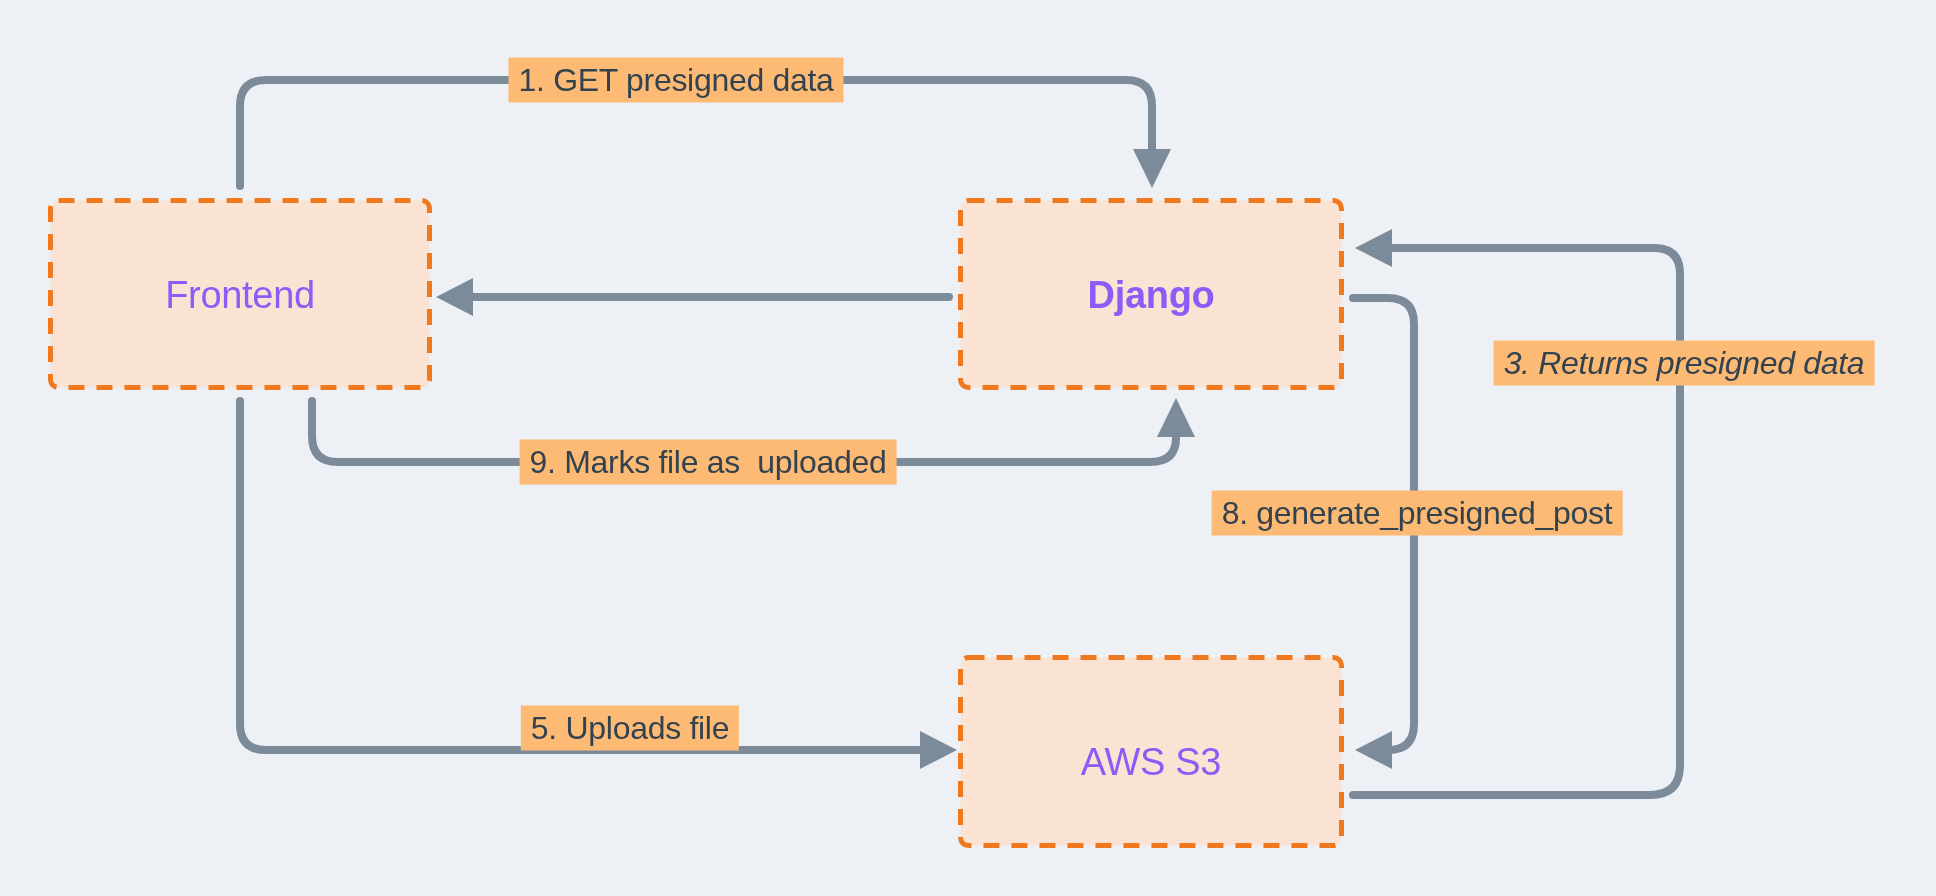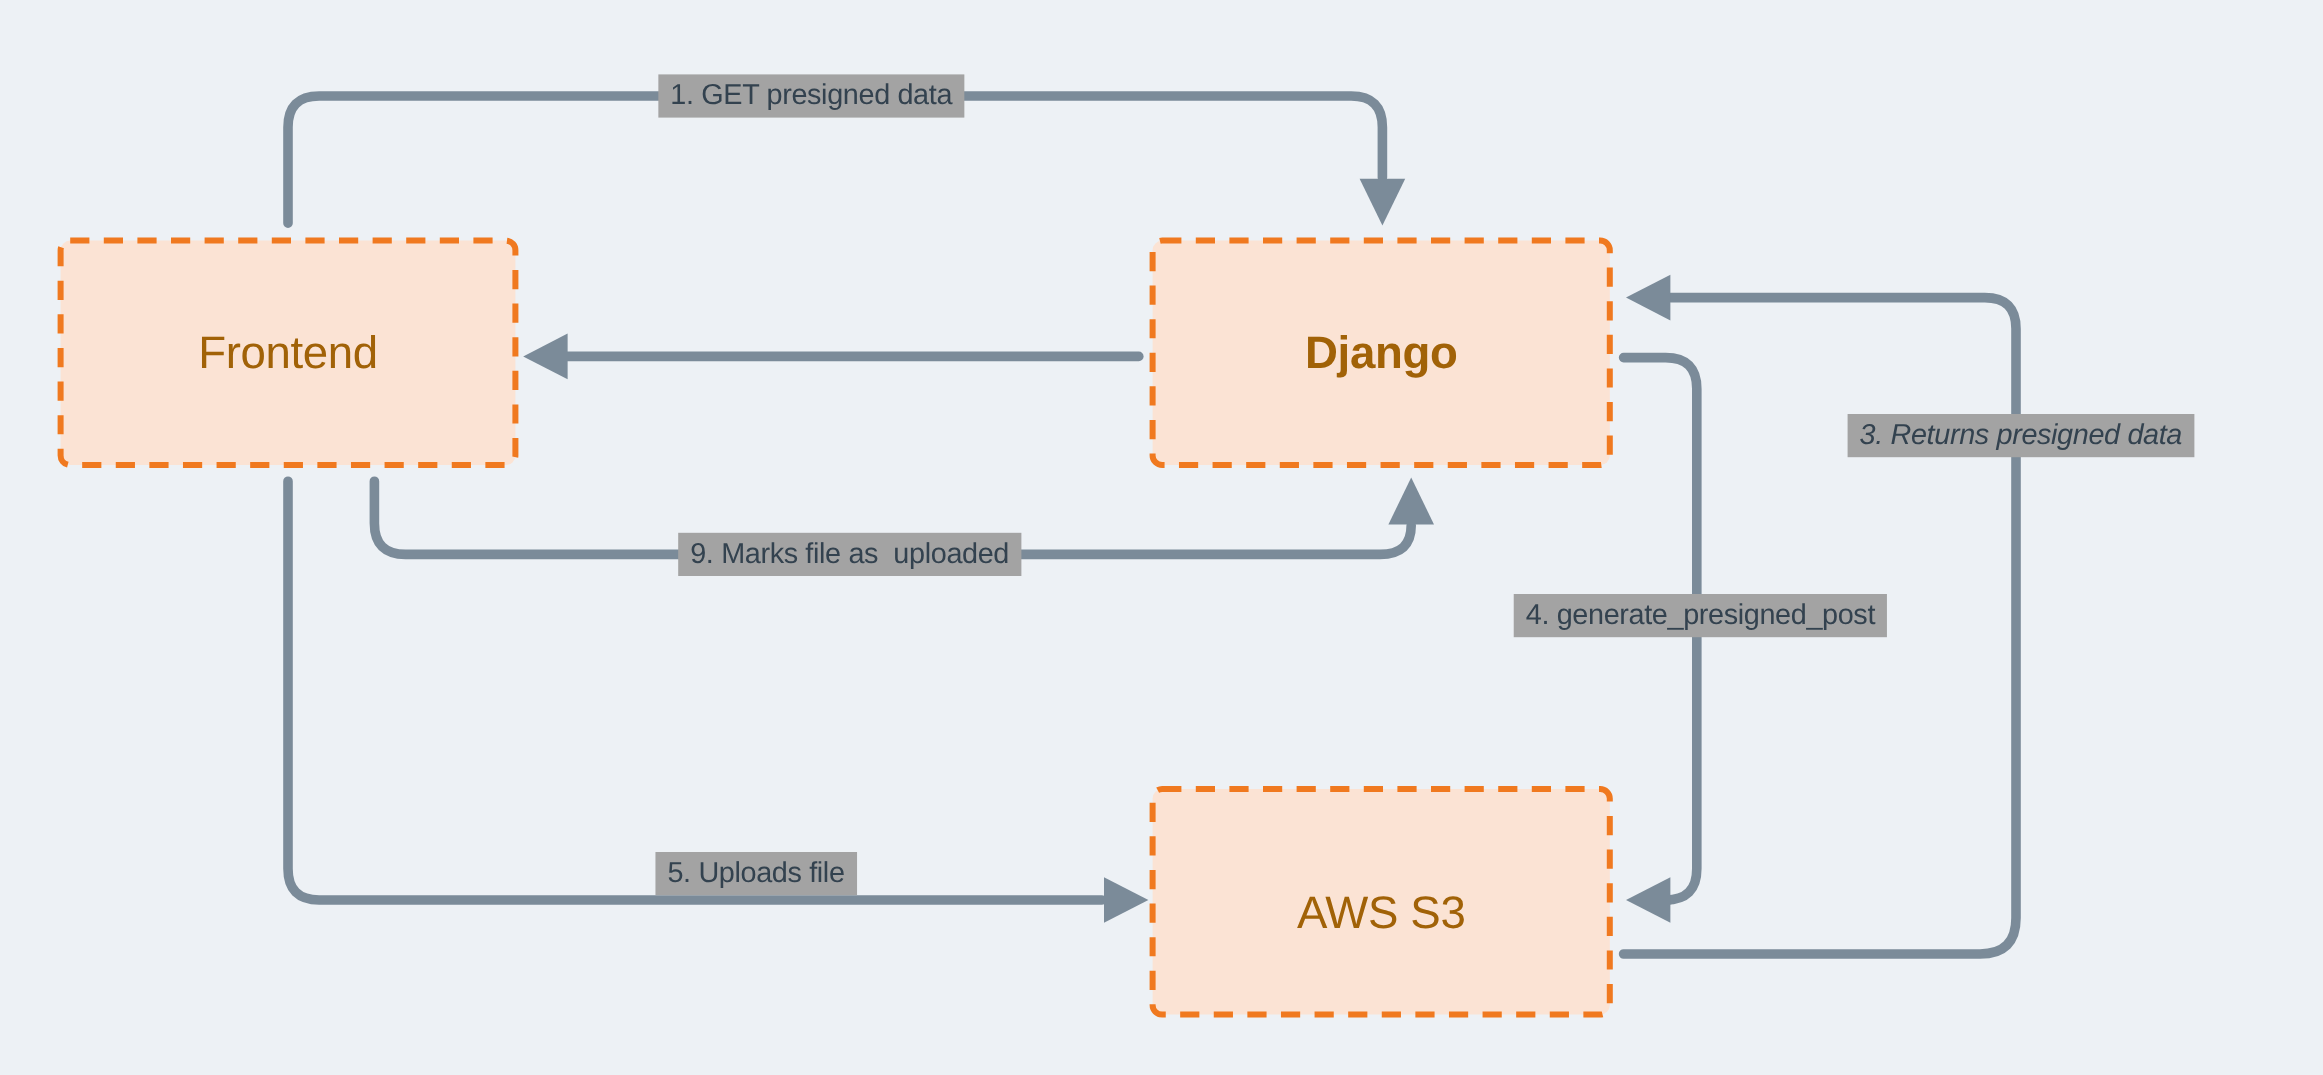--- a/index.html
+++ b/index.html
@@ -33,33 +33,33 @@
   }
   .node-box {
     fill: #fbe3d4;
     stroke: #f0791f;
     stroke-width: 5;
     stroke-dasharray: 16 12;
   }
   .node-label {
     position: absolute;
     transform: translate(-50%, -50%);
-    color: #a16207;
+    color: #8b5cf6;
     font-size: 38px;
     letter-spacing: -0.3px;
     white-space: pre;
   }
   .edge-label {
     position: absolute;
     transform: translate(-50%, -50%);
     color: #33424f;
-    font-size: 24px;
+    font-size: 32px;
     letter-spacing: -0.3px;
     white-space: pre;
-    background: #a3a3a3;
+    background: #fdba74;
     padding: 4px 10px;
   }
 </style>
 </head>
 <body>
 
 <div class="canvas">
 
   <svg width="1936" height="896" viewBox="0 0 1936 896">
 
@@ -84,18 +84,18 @@
     <rect class="node-box" x="50.5" y="200.5" width="379" height="187" rx="8"></rect>
     <rect class="node-box" x="960.5" y="200.5" width="381" height="187" rx="8"></rect>
     <rect class="node-box" x="960.5" y="657.5" width="381" height="188" rx="8"></rect>
   </svg>
 
   <div class="node-label" style="left:240px; top:295px;">Frontend</div>
   <div class="node-label" style="left:1151px; top:295px;font-weight:bold;">Django</div>
   <div class="node-label" style="left:1151px; top:752px;margin-top:10px;">AWS S3</div>
 
   <div class="edge-label" style="left:676px; top:80px;">1. GET presigned data</div>
-  <div class="edge-label" style="left:1417px; top:513px;">4. generate_presigned_post</div>
+  <div class="edge-label" style="left:1417px; top:513px;">8. generate_presigned_post</div>
   <div class="edge-label" style="left:1684px; top:363px;font-style:italic;">3. Returns presigned data</div>
   <div class="edge-label" style="left:630px; top:728px;">5. Uploads file</div>
   <div class="edge-label" style="left:708px; top:462px;">9. Marks file as  uploaded</div>
 
 </div>
 
 </body></html>

